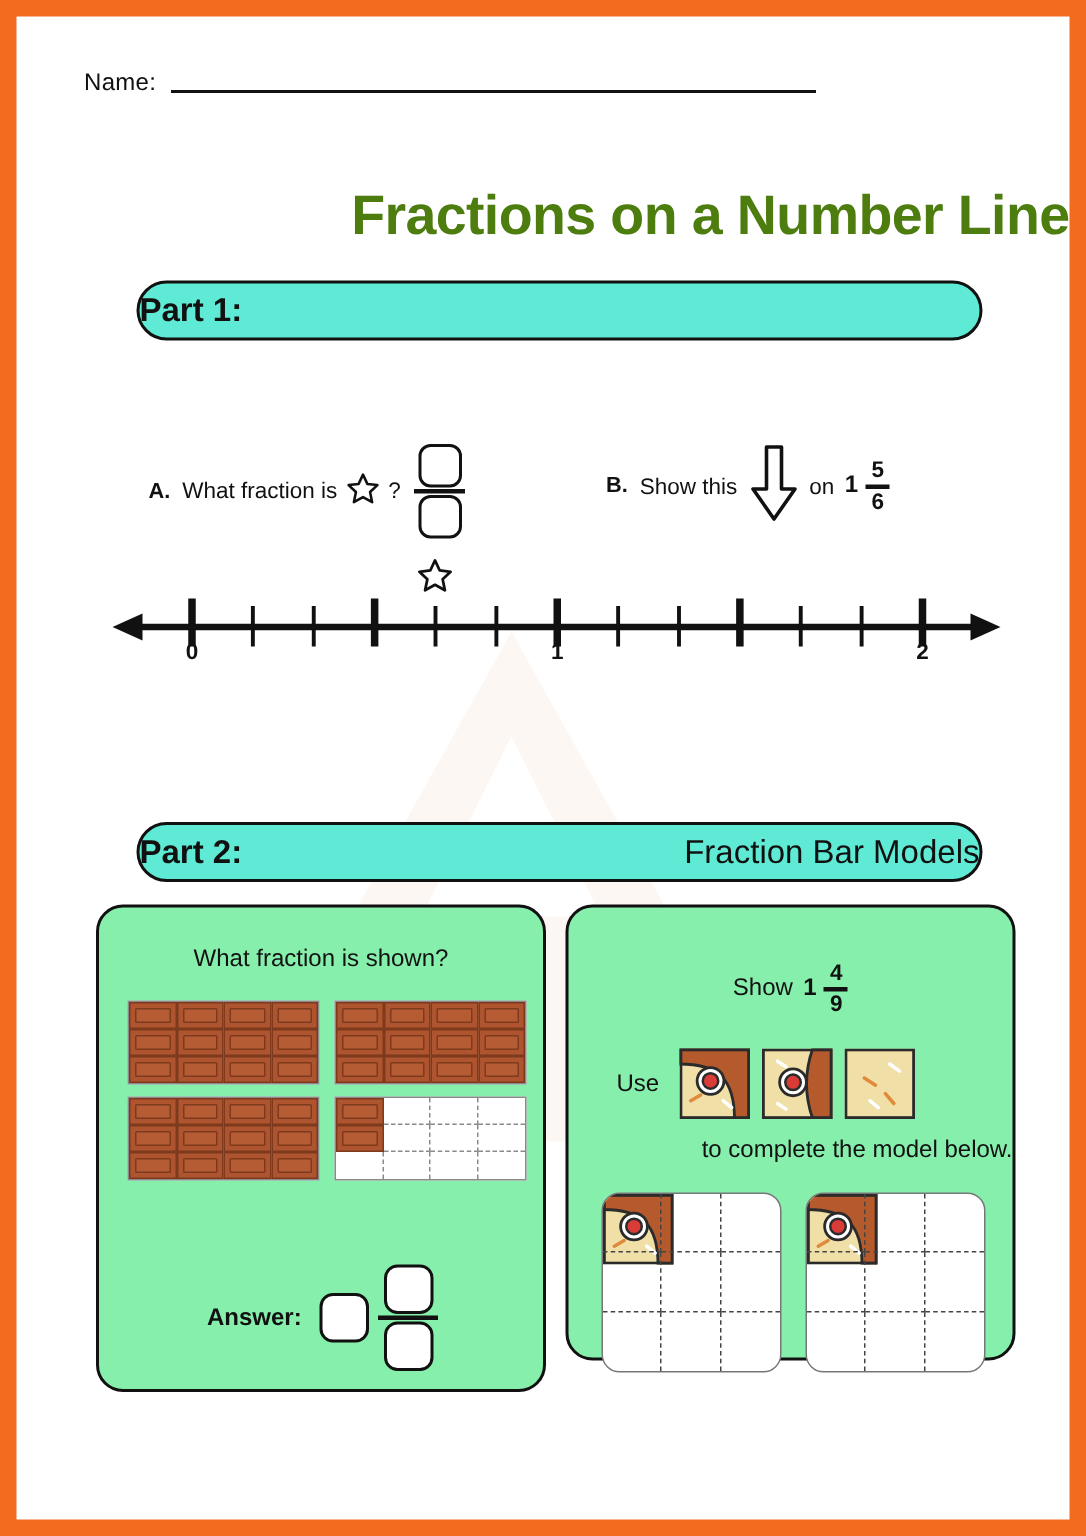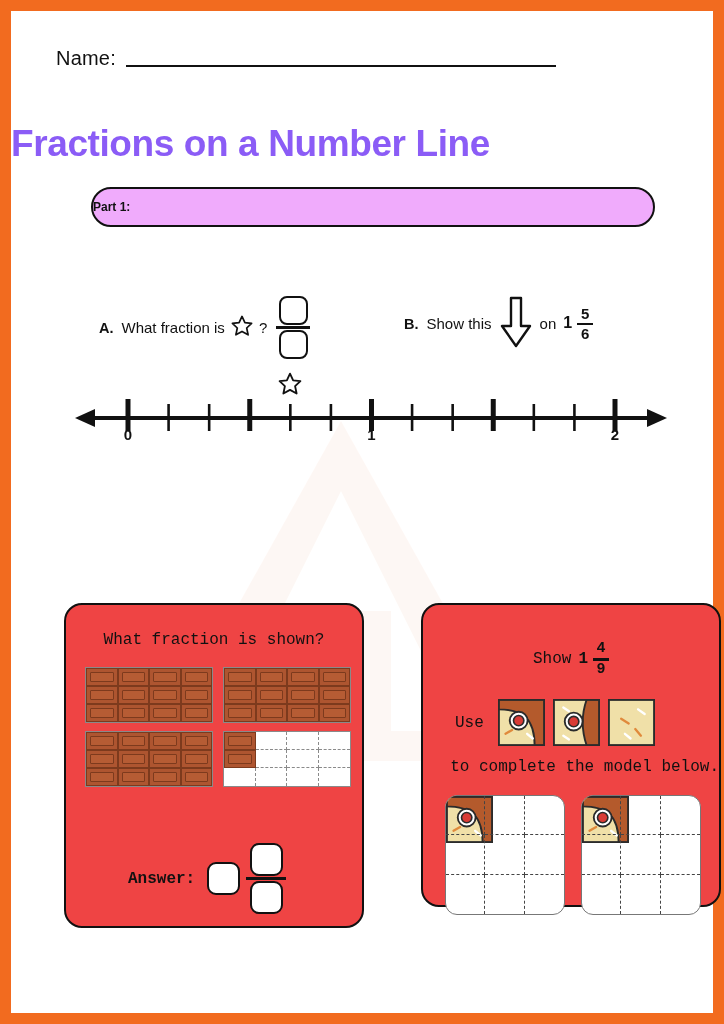--- a/index.html
+++ b/index.html
@@ -21,43 +21,43 @@
     position:absolute; left:120px; top:400px;
     width:420px; height:360px;
     opacity:.5; pointer-events:none;
   }
 
   
   #name-row {
     position:absolute; left:45px; top:36px;
     display:flex; align-items:flex-end; gap:10px;
   }
-  #name-label { font-size:20px; color:#111; letter-spacing:.2px; }
+  #name-label { font-size:16px; color:#111; letter-spacing:.2px; }
   #name-line {
     width:430px; height:0;
     border-bottom:2px solid #111;
     margin-bottom:3px;
   }
 
   
   #title {
     position:absolute; left:0; right:0; top:112px;
-    text-align:left;
+    text-align:right;
     font-size:37px; font-weight:bold; letter-spacing:-.4px;
-    color:#8b5cf6;
+    color:#4d7c0f;
   }
 
   
   .part-banner {
     position:absolute;
     border:2.6px solid #111;
     border-radius:22px;
-    background:#f0abfc;
+    background:#5eead4;
     display:flex; align-items:center; justify-content:space-between;
-    font-size:12px; color:#111;
+    font-size:22px; color:#111;
   }
   .part-banner b { font-weight:bold; margin-right:6px; }
   #part1-banner { left:80px; top:176px; width:564px; height:40px; }
   #part2-banner { left:80px; top:537px; width:564px; height:40px; }
 
   
   .q-row {
     position:absolute;
     display:flex; align-items:center;
     font-size:15px; color:#111;
@@ -106,25 +106,24 @@
     position:absolute; top:55px;
     font-size:15px; font-weight:bold; color:#111;
     transform:translateX(-50%);
   }
 
   
   .panel {
     position:absolute;
     border:2.6px solid #111;
     border-radius:18px;
-    background:#ef4444;
-    font-family:Liberation Mono, monospace;
+    background:#86efac;
   }
   #panel-left  { left:53px;  top:592px; width:300px; height:325px; }
-  #panel-right { left:366px; top:592px; width:300px; height:304px;margin-left:44px; }
+  #panel-right { left:366px; top:592px; width:300px; height:304px; }
 
   .panel-heading {
     position:absolute; left:0; right:0; top:26px;
     text-align:center; font-size:16px; color:#111;
   }
 
   
   #choc-grid {
     position:absolute; left:19px; top:62px;
     display:grid; grid-template-columns:128px 128px; gap:8px 10px;
@@ -146,21 +145,21 @@
   }
   .choc-cell.empty {
     border-right:1.4px dashed #8a8a8a;
     border-bottom:1.4px dashed #8a8a8a;
   }
   .choc-cell.empty.lastcol { border-right:none; }
   .choc-cell.empty.lastrow { border-bottom:none; }
 
   
   #answer-row {
-    position:absolute; left:62px; top:238px;
+    position:absolute; left:72px; top:238px;
     display:flex; align-items:center;
   }
   #answer-label { font-weight:bold; font-size:16px; color:#111; margin-right:12px; }
   .ans-whole {
     width:33px; height:33px; border:2.6px solid #111; border-radius:9px; background:#fff;
   }
   #answer-frac { margin-left:6px; }
   #answer-frac .cell { width:33px; height:33px; border-radius:9px; }
   #answer-frac .bar { width:40px; }
 
@@ -286,20 +285,24 @@
         <path d="M12 2.4 L14.9 8.6 L21.6 9.4 L16.7 14.0 L18.1 20.8 L12 17.4 L5.9 20.8 L7.3 14.0 L2.4 9.4 L9.1 8.6 Z" fill="#fff" stroke="#111" stroke-width="1.7" stroke-linejoin="round"></path>
       </svg>
     </div>
     <div id="nl-labels">
         <div class="nl-label" style="left: 57px;">0</div>
         <div class="nl-label" style="left: 300.5px;">1</div>
         <div class="nl-label" style="left: 544px;">2</div>
       </div>
   </div>
 
+  <div id="part2-banner" class="part-banner">
+    <b>Part 2:</b>
+    <span>Fraction Bar Models</span>
+  </div>
 
   <div id="panel-left" class="panel">
     <div class="panel-heading">What fraction is shown?</div>
     <div id="choc-grid">
         <div class="choc-bar">
           <div class="choc-cell filled"></div>
           <div class="choc-cell filled"></div>
           <div class="choc-cell filled"></div>
           <div class="choc-cell filled"></div>
           <div class="choc-cell filled"></div>

